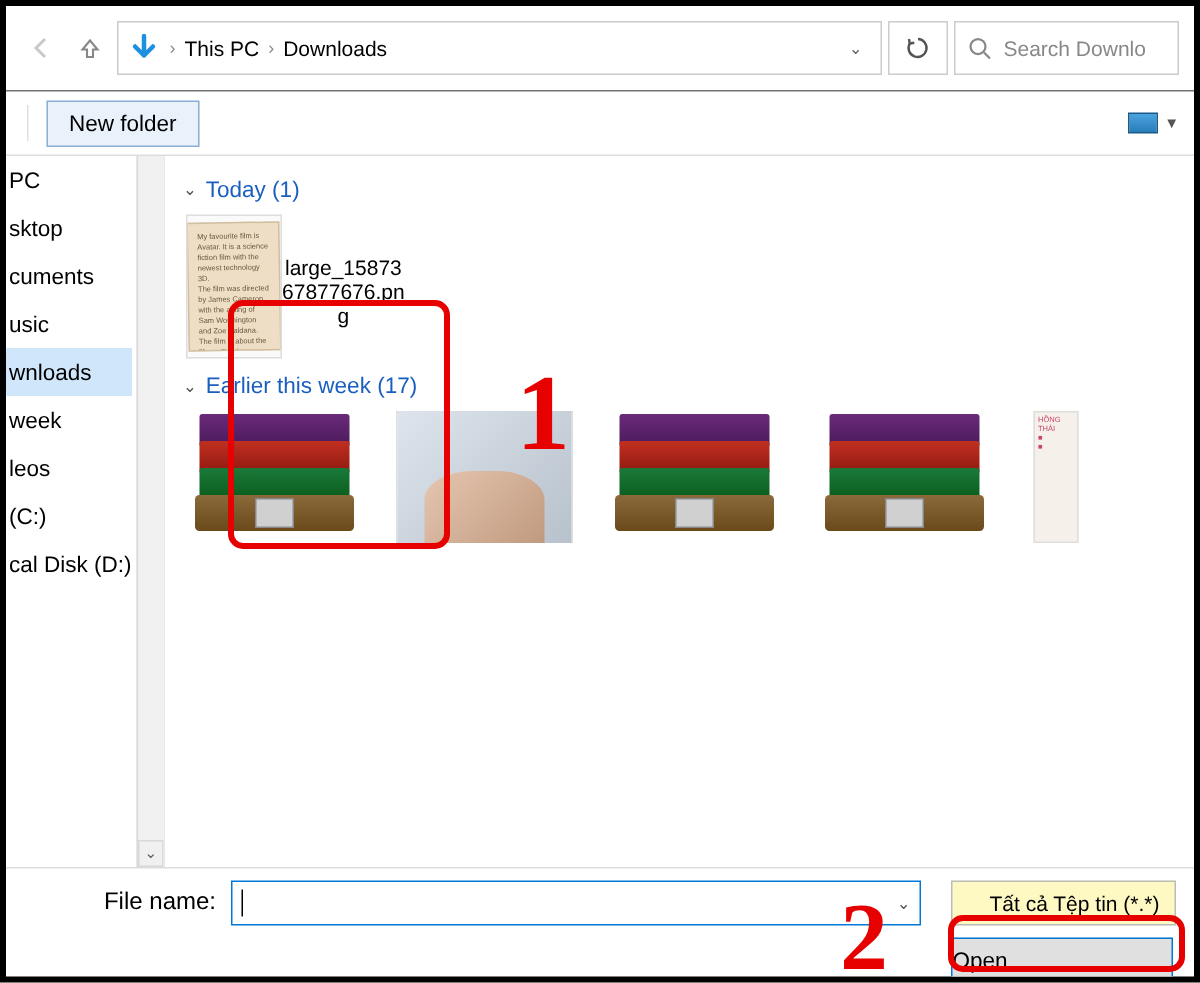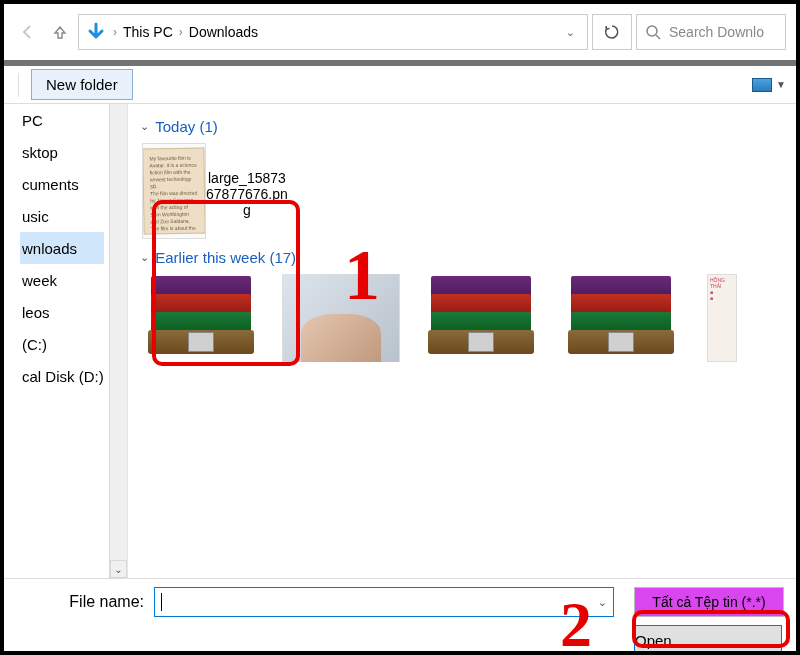--- a/index.html
+++ b/index.html
@@ -7,27 +7,27 @@
 .addressbar { display: flex; align-items: center; height: 56px; padding: 8px 10px; gap: 4px; }
 .nav-icon { width: 28px; height: 28px; display: flex; align-items: center; justify-content: center; color: #999; cursor: pointer; }
 .path-box { flex: 1; border: 1px solid #ccc; height: 36px; display: flex; align-items: center; padding: 0 6px; gap: 6px; }
 .down-arrow-icon { width: 22px; height: 22px; }
 .path-sep { color: #888; font-size: 12px; }
 .path-seg { color: #000; }
 .spacer { flex: 1; }
 .chev { color: #666; font-size: 11px; padding: 0 6px; }
 .refresh-box { border: 1px solid #ccc; height: 36px; width: 40px; display: flex; align-items: center; justify-content: center; cursor: pointer; }
 .search-box { border: 1px solid #ccc; height: 36px; width: 150px; display: flex; align-items: center; padding: 0 8px; gap: 8px; color: #777; }
-.toolbar { display: flex; align-items: center; height: 44px; border-top: 6px solid #737373; border-bottom: 1px solid #ddd; background: #fff; padding: 0 10px; gap: 8px; }
+.toolbar { display: flex; align-items: center; height: 44px; border-top: 1px solid #737373; border-bottom: 1px solid #ddd; background: #fff; padding: 0 10px; gap: 8px; }
 .toolbar .sep { width: 1px; height: 24px; background: #e0e0e0; margin: 0 4px; }
 .btn-newfolder { border: 1px solid #8aaed6; background: #e9f2fb; padding: 6px 14px; cursor: pointer; font-size: 15px; }
 .viewopt { margin-left: auto; display: flex; align-items: center; gap: 4px; }
 .viewopt .pic-ic { width: 20px; height: 14px; background: linear-gradient(#4aa3e0,#2a7db8); border: 1px solid #1a5a8a; }
 .main { display: flex; height: 474px; }
-.sidebar { width: 124px; background: #fff; overflow: hidden; position: relative; border-right: 1px solid #e6e6e6; padding-left: 16px; }
+.sidebar { width: 106px; background: #fff; overflow: hidden; position: relative; border-right: 1px solid #e6e6e6; }
 .sidebar-scroll { position: absolute; right: 0; top: 0; bottom: 0; width: 18px; background: #f0f0f0; border-left: 1px solid #d8d8d8; display: flex; flex-direction: column; align-items: center; justify-content: flex-end; }
 .sidebar-scroll .sbtn { width: 100%; height: 18px; display: flex; align-items: center; justify-content: center; font-size: 10px; color: #555; background: #f0f0f0; border: 1px solid #d8d8d8; }
 .side-item { height: 32px; display: flex; align-items: center; padding-left: 2px; font-size: 15px; color: #000; white-space: nowrap; overflow: hidden; cursor: pointer; width: 84px; }
 .side-item.sel { background: #cfe6fb; }
 .content { flex: 1; padding: 4px 8px 8px 8px; overflow: hidden; position: relative; }
 .group-header { display: flex; align-items: center; gap: 6px; color: #1a5fbf; margin: 10px 0 8px 4px; cursor: pointer; font-size: 15px; }
 .group-header .gchev { font-size: 11px; color: #555; }
 .tiles { display: flex; flex-wrap: wrap; gap: 22px; padding-left: 6px; }
 .tile { width: 146px; display: flex; flex-direction: row; align-items: center; cursor: pointer; }
 .tile .thumb { width: 128px; height: 96px; border: 1px solid #ddd; background: #fafafa; display: flex; align-items: center; justify-content: center; overflow: hidden; }
@@ -42,21 +42,21 @@
 .rar-icon .buckle { position: absolute; left: 40px; top: 56px; width: 26px; height: 20px; background: #d0d0d0; border: 1px solid #888; }
 .photo-thumb { width: 128px; height: 88px; background: linear-gradient(135deg,#dde4ec,#b8c2cc); display: flex; align-items: flex-end; justify-content: center; }
 .photo-thumb .hand { width: 80px; height: 48px; background: linear-gradient(135deg,#e6c6b0,#c09a80); border-radius: 40% 40% 0 0; }
 .flyer-thumb { width: 30px; height: 88px; background: #f5f0ea; border: 1px solid #ddd; font-size: 5px; color: #c46; padding: 2px; overflow: hidden;}
 .redbox { position: absolute; border: 4px solid #e60000; border-radius: 10px; pointer-events: none; }
 .rednum { position: absolute; color: #e60000; font-weight: bold; font-family: Georgia, serif; pointer-events: none; }
 .footer { border-top: 1px solid #ddd; height: 96px; padding: 8px 10px 0 10px; position: relative; }
 .footer-row { display: flex; align-items: center; gap: 10px; }
 .footer .lbl { width: 130px; text-align: right; font-size: 16px; }
 .fname-input { flex: 1; max-width: 460px; border: 1px solid #0078d7; height: 30px; padding: 0 6px; display: flex; align-items: center; justify-content: space-between; }
-.filetype-btn { border: 1px solid #bbb; background: #d946ef; height: 30px; padding: 0 10px; font-size: 14px; cursor: pointer; min-width: 150px; text-align: center; white-space: nowrap; overflow: hidden; }
+.filetype-btn { border: 1px solid #bbb; background: #fef9c3; height: 30px; padding: 0 10px; font-size: 14px; cursor: pointer; min-width: 150px; text-align: right; white-space: nowrap; overflow: hidden; }
 .open-btn { border: 1px solid #0078d7; background: #e0e0e0; height: 30px; width: 148px; font-size: 15px; cursor: pointer; margin-top: 8px; display: flex; align-items: center; justify-content: flex-start; }
 .footer-right { position: absolute; right: 12px; top: 8px; display: flex; flex-direction: column; align-items: stretch; }
 svg { display: block; }
 </style>
 </head>
 <body>
 
 <div class="addressbar">
   <div class="nav-icon">
     <svg width="16" height="16" viewBox="0 0 16 16">

